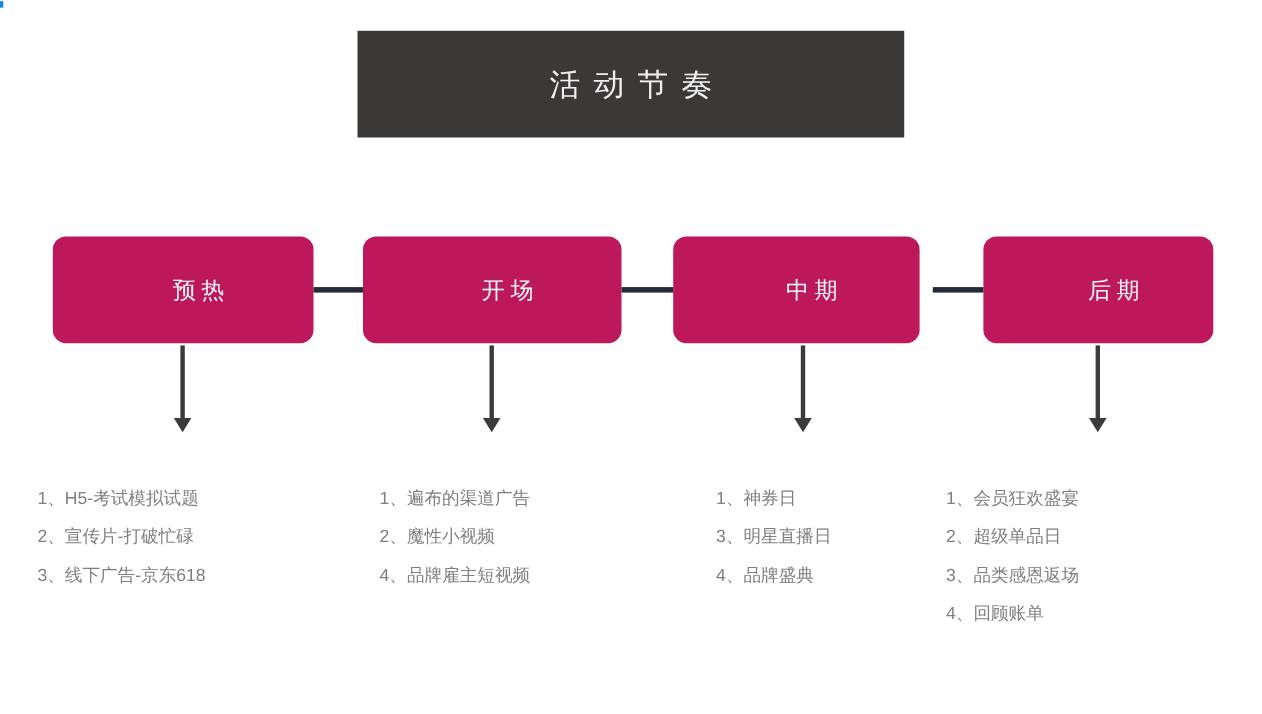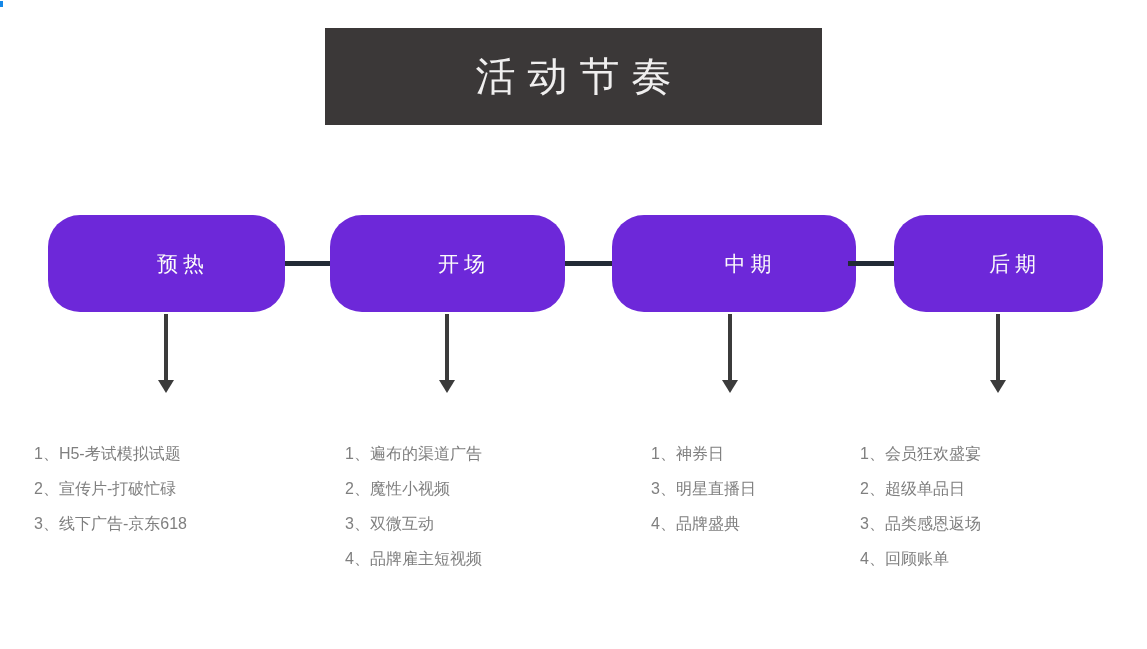--- a/index.html
+++ b/index.html
@@ -25,47 +25,47 @@
     position: absolute;
     left: 325px; top: 28px;
     width: 497px; height: 97px;
     background: #3b3838;
     display: flex;
     align-items: center;
     justify-content: center;
   }
   .title-box span {
     color: #f0efef;
-    font-size: 40px;
+    font-size: 28px;
     letter-spacing: 12px;
     text-indent: 12px;
     white-space: nowrap;
   }
 
   .stage-box {
     position: absolute;
     top: 215px;
     height: 97px;
-    background: #6d28d9;
-    border-radius: 32px;
+    background: #be185d;
+    border-radius: 12px;
     display: flex;
     align-items: center;
     justify-content: center;
     padding-left: 28px;
   }
   .stage-box span {
     color: #fbfbfb;
     font-size: 21px;
     letter-spacing: 5px;
     text-indent: 5px;
     white-space: nowrap;
   }
   .stage-1 { left: 48px;  width: 237px; }
   .stage-2 { left: 330px; width: 235px; }
-  .stage-3 { left: 612px; width: 244px; }
+  .stage-3 { left: 612px; width: 224px; }
   .stage-4 { left: 894px; width: 209px; }
 
   .connector {
     position: absolute;
     top: 261px;
     height: 5px;
     background: #222b36;
   }
   .connector-1 { left: 285px; width: 45px; }
   .connector-2 { left: 565px; width: 47px; }
@@ -157,21 +157,20 @@
 
   <div class="item-list list-1">
     <div class="list-item">1、H5-考试模拟试题</div>
     <div class="list-item">2、宣传片-打破忙碌</div>
     <div class="list-item">3、线下广告-京东618</div>
   </div>
 
   <div class="item-list list-2">
     <div class="list-item">1、遍布的渠道广告</div>
     <div class="list-item">2、魔性小视频</div>
-    <div class="list-item">3、双微互动</div>
     <div class="list-item">4、品牌雇主短视频</div>
   </div>
 
   <div class="item-list list-3">
     <div class="list-item">1、神券日</div>
     <div class="list-item">3、明星直播日</div>
     <div class="list-item">4、品牌盛典</div>
   </div>
 
   <div class="item-list list-4">

